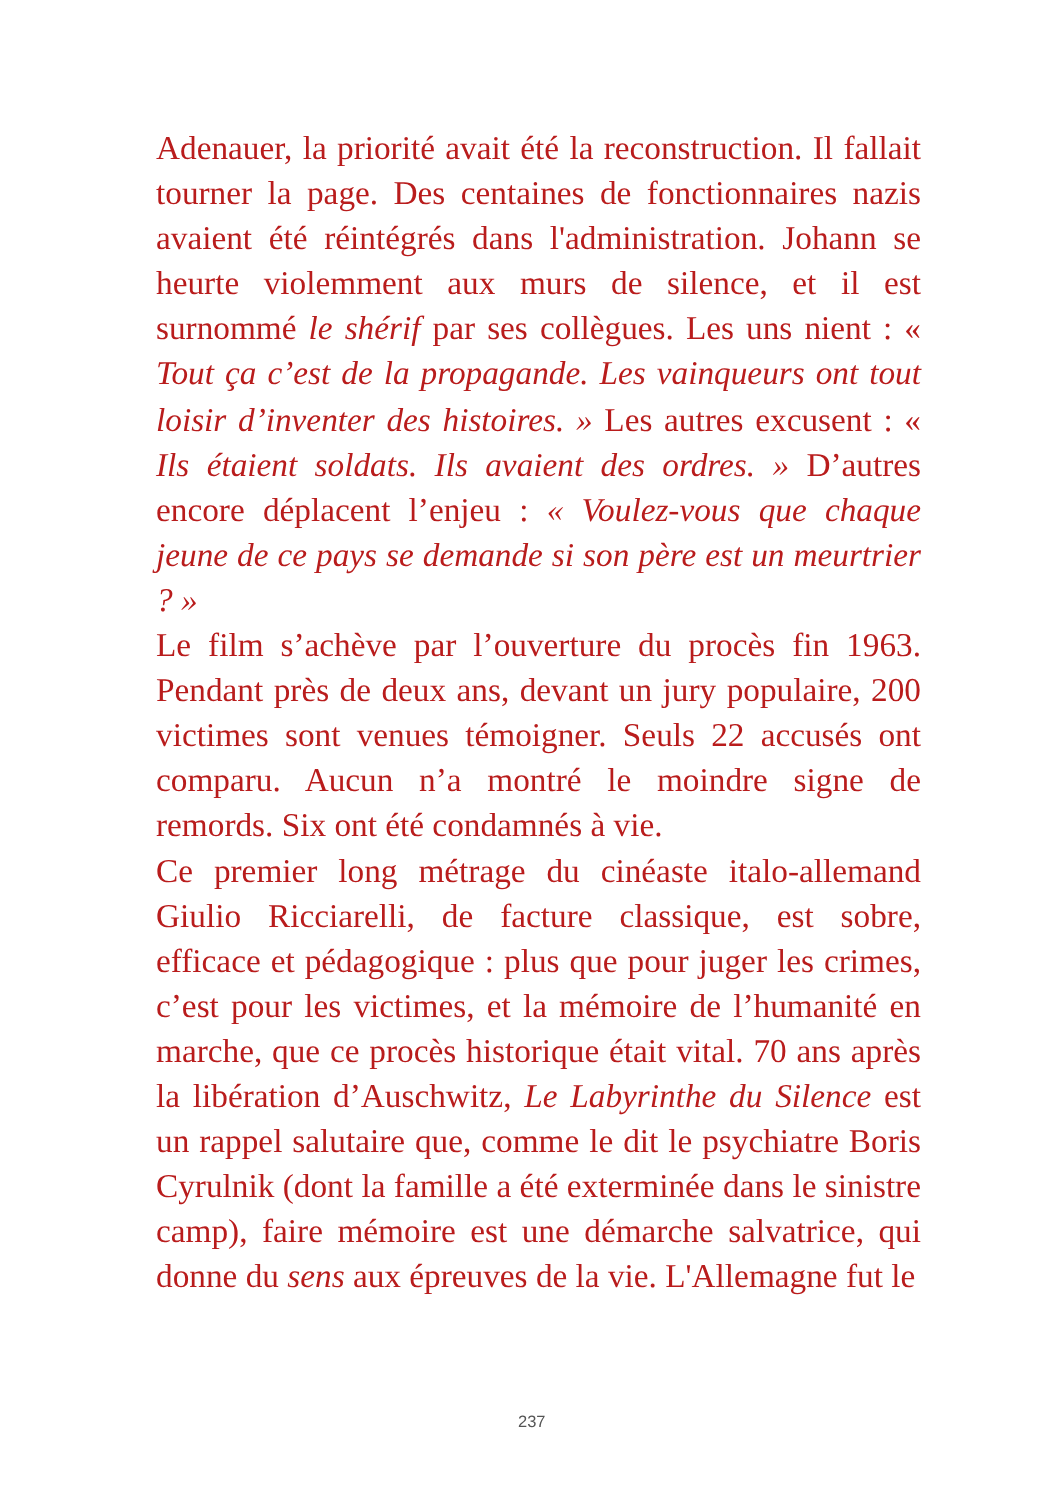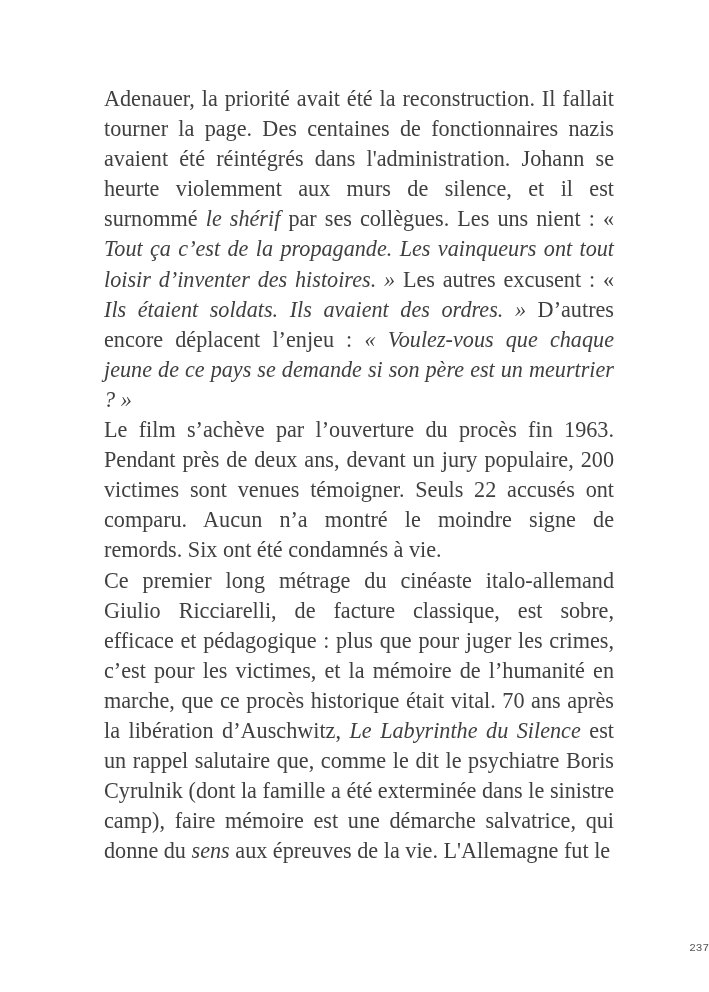--- a/index.html
+++ b/index.html
@@ -14,39 +14,39 @@
       overflow: hidden;
     }
     .page-text {
       position: absolute;
       left: 104px;
       top: 84px;
       width: 510px;
       font-family: "Liberation Serif", serif;
       font-size: 22.2px;
       line-height: 30.1px;
-      color: #404040;
+      color: #b91c1c;
       text-align: justify;
     }
     .para {
       margin: 0;
       padding: 0;
       text-align: justify;
       text-align-last: left;
     }
     .it {
       font-style: italic;
     }
     .page-number {
       position: absolute;
       top: 942px;
       left: 0;
       width: 709px;
-      text-align: right;
-      font-family: Liberation Mono, monospace;
+      text-align: center;
+      font-family: Liberation Sans, sans-serif;
       font-size: 11px;
       color: #555555;
     }
   </style>
 </head>
 <body>
 
 <div class="page-text">
   <p class="para">
     <span>Adenauer, la priorité avait été la reconstruction. Il fallait tourner la page. Des centaines de fonctionnaires nazis avaient été réintégrés dans l'administration. Johann se heurte violemment aux murs de silence, et il est surnommé </span><span class="it">le shérif</span><span>  par ses collègues. Les uns nient : « </span><span class="it">Tout ça c’est de la propagande. Les vainqueurs ont tout loisir d’inventer des histoires. »</span><span>  Les autres excusent : « </span><span class="it">Ils étaient soldats. Ils avaient des ordres. »</span><span> D’autres encore déplacent l’enjeu : </span><span class="it"> « Voulez-vous que chaque jeune de ce pays se demande si son père est un meurtrier ? »</span>

